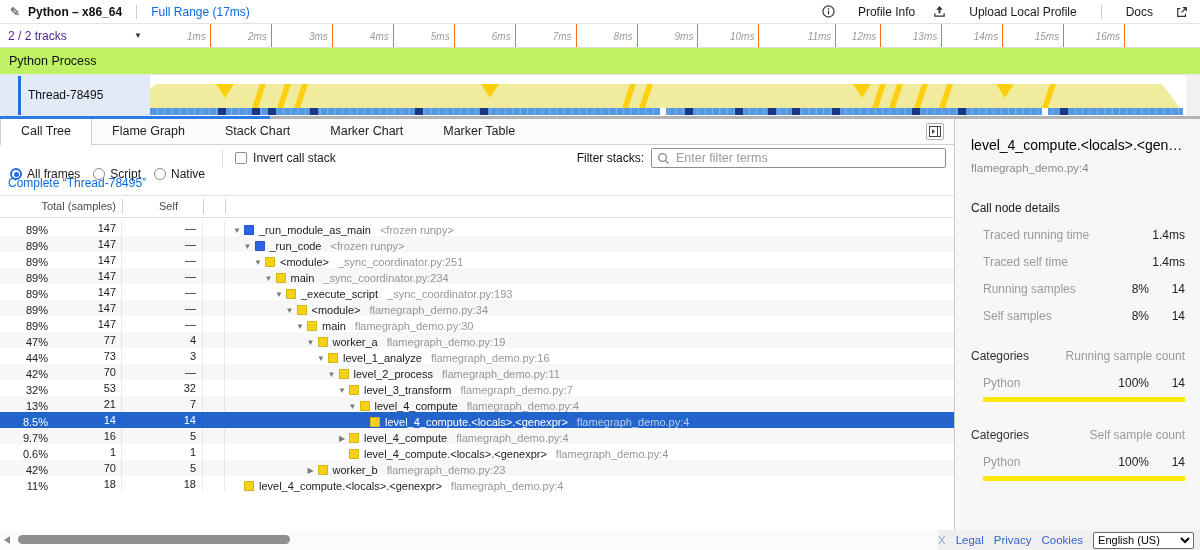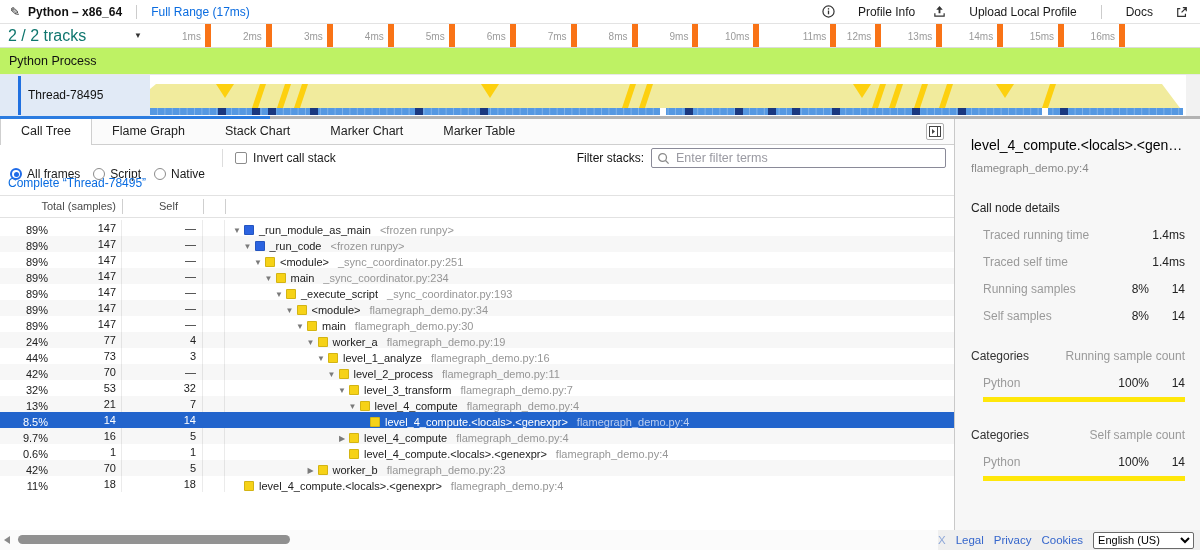--- a/index.html
+++ b/index.html
@@ -14,24 +14,24 @@
   .profile-title { font-size:12px; font-weight:bold; color:#111; }
   .vsep { width:1px; height:14px; background:#ccc; margin:0 6px; }
   .link { color:#0a6ce0; text-decoration:none; font-size:12px; cursor:pointer; }
   .topbar-right { margin-left:auto; display:flex; align-items:center; gap:18px; padding-right:12px; font-size:12px; }
   .tb-item { display:flex; align-items:center; gap:23px; color:#1a1a1a; cursor:pointer; }
   .icon-svg { display:block; }
 
   
   .ruler-row { height:24px; border-bottom:1px solid #dcdcdc; position:relative; background:#fff; flex:0 0 auto; }
   .tracks-count { position:absolute; left:0; top:0; width:150px; height:100%; display:flex; align-items:center; padding:0 8px; }
-  .tracks-count .lbl { font-size:16px; color:#0f766e; }
+  .tracks-count .lbl { font-size:12px; color:#4c1d95; }
   .tracks-count .dd { margin-left:auto; font-size:8px; color:#333; }
   .ruler { position:absolute; left:150px; top:0; width:1036px; height:100%; }
-  .tick { position:absolute; top:0; height:100%; border-right:6px solid #f97316; }
+  .tick { position:absolute; top:0; height:100%; border-right:1px solid #f97316;font-style:italic; }
   .tick span { position:absolute; right:4px; top:50%; transform:translateY(-50%); font-size:10px; color:#9a9a9a; }
 
   
   .tracks { flex:0 0 auto; background:#bef264; }
   .process-row { height:27px; line-height:27px; padding-left:9px; font-size:12.5px; color:#111; border-bottom:1px solid #e8e8e8; }
   .thread-row { height:41px; display:flex; }
   .thread-label { width:150px; background:#e1eaf6; position:relative; flex:0 0 auto; }
   .thread-accent { position:absolute; left:18px; top:1px; bottom:1px; width:3px; background:#2070e0; }
   .thread-name { position:absolute; left:28px; top:0; line-height:40px; font-size:12px; color:#111; }
   .thread-graph { width:1036px; height:41px; flex:0 0 auto; background:#fff; }
@@ -539,21 +539,21 @@
             <span class="c-self">—</span>
             <span class="c-gap"></span>
             <span class="c-tree" style="padding-left: 68px;">
               <span class="expander">▼</span>
               <span class="cat-square" style="background: rgb(246, 210, 23);"></span>
               <span class="fn-name">main</span>
               <span class="fn-file">flamegraph_demo.py:30</span>
             </span>
           </div>
           <div class="trow alt">
-            <span class="c-pct">24%</span>
+            <span class="c-pct">47%</span>
             <span class="c-smp">77</span>
             <span class="c-self">4</span>
             <span class="c-gap"></span>
             <span class="c-tree" style="padding-left: 78.5px;">
               <span class="expander">▼</span>
               <span class="cat-square" style="background: rgb(246, 210, 23);"></span>
               <span class="fn-name">worker_a</span>
               <span class="fn-file">flamegraph_demo.py:19</span>
             </span>
           </div>

